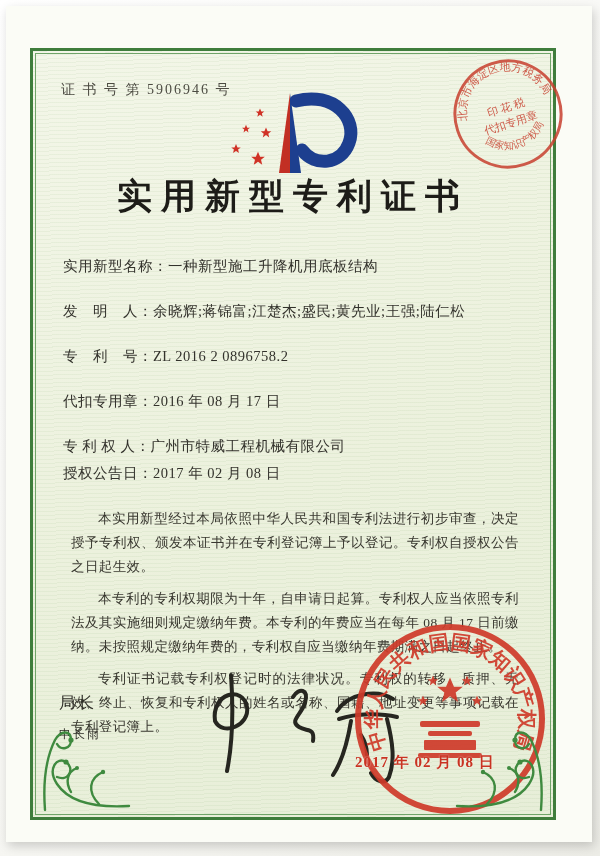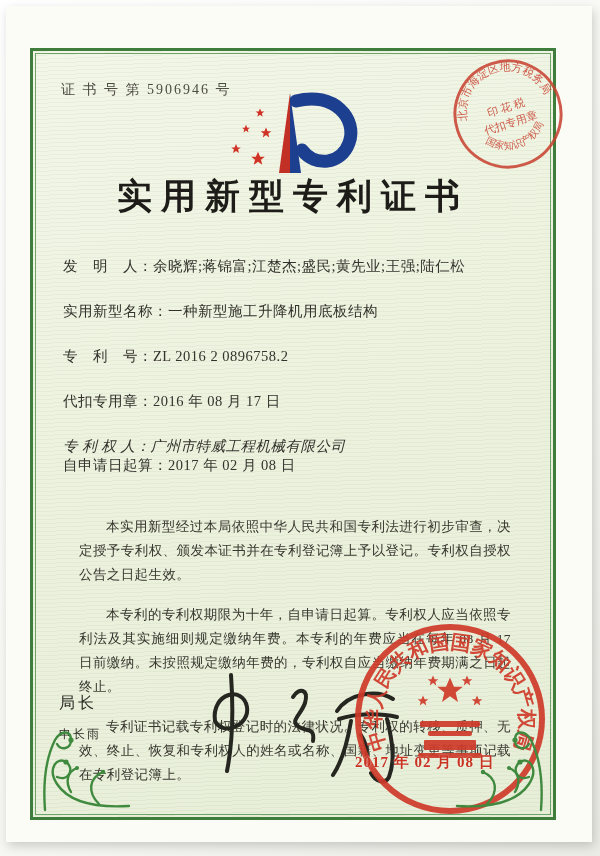--- a/index.html
+++ b/index.html
@@ -28,24 +28,24 @@
     font-size:14px;letter-spacing:2px;color:#4c4b42;text-align:right;
   }
   .logo{position:absolute;left:0;right:0;margin:0 auto;top:36px;width:150px;height:92px;}
   .tax-stamp{position:absolute;top:2px;right:-16px;width:122px;height:122px;transform:rotate(-18deg);opacity:.85;}
   .title{
     position:absolute;left:0;right:0;top:122px;text-align:center;
     font-size:35px;font-weight:bold;letter-spacing:9px;color:#1d1c18;
   }
   .fields{position:absolute;left:30px;right:30px;top:206px;color:#33322c;}
   .field-row{font-size:14.5px;line-height:19px;margin-bottom:26px;letter-spacing:.5px;}
-  .field-row.tight{margin-bottom:0;font-style:italic;}
+  .field-row.tight{margin-bottom:8px;}
   .paragraphs{position:absolute;left:30px;right:26px;top:448px;color:#38372f;}
   .paragraphs p{
-    margin:16px;font-size:13.5px;line-height:24px;text-align:justify;text-indent:2em;
+    margin:8px;font-size:13.5px;line-height:24px;text-align:justify;text-indent:2em;
     letter-spacing:.4px;
   }
   .sign-block{position:absolute;left:26px;top:642px;color:#2c2b25;}
   .sign-title{font-size:16px;letter-spacing:3px;margin-bottom:12px;}
   .sign-name{font-size:12px;letter-spacing:2px;}
   .signature{position:absolute;left:148px;top:612px;width:240px;height:130px;}
   .seal-wrap{position:absolute;left:318px;top:568px;width:198px;height:200px;}
   .seal{position:absolute;inset:0;opacity:.92;}
   .seal-date{
     position:absolute;left:4px;top:134px;
@@ -96,26 +96,26 @@
       <text font-size="10" fill="#c8402f">
         <textPath href="#taxBottom" startOffset="50%" text-anchor="middle">国家知识产权局</textPath>
       </text>
       <text x="61" y="58" font-size="11" fill="#c8402f" text-anchor="middle">印 花 税</text>
       <text x="61" y="74" font-size="11" fill="#c8402f" text-anchor="middle">代扣专用章</text>
     </svg>
 
     <div class="title">实用新型专利证书</div>
 
     <div class="fields">
+      <div class="field-row"><span>实用新型名称：</span><span>一种新型施工升降机用底板结构</span></div>
       <div class="field-row"><span>发　明　人：</span><span>余晓辉;蒋锦富;江楚杰;盛民;黄先业;王强;陆仁松</span></div>
-      <div class="field-row"><span>实用新型名称：</span><span>一种新型施工升降机用底板结构</span></div>
       <div class="field-row"><span>专　利　号：</span><span>ZL 2016 2 0896758.2</span></div>
       <div class="field-row"><span>代扣专用章：</span><span>2016 年 08 月 17 日</span></div>
       <div class="field-row tight"><span>专 利 权 人：</span><span>广州市特威工程机械有限公司</span></div>
-      <div class="field-row"><span>自申请日起算：</span><span>2017 年 02 月 08 日</span></div>
+      <div class="field-row"><span>授权公告日：</span><span>2017 年 02 月 08 日</span></div>
     </div>
 
     <div class="paragraphs">
       <p>本实用新型经过本局依照中华人民共和国专利法进行初步审查，决定授予专利权、颁发本证书并在专利登记簿上予以登记。专利权自授权公告之日起生效。</p>
       <p>本专利的专利权期限为十年，自申请日起算。专利权人应当依照专利法及其实施细则规定缴纳年费。本专利的年费应当在每年 08 月 17 日前缴纳。未按照规定缴纳年费的，专利权自应当缴纳年费期满之日起终止。</p>
       <p>专利证书记载专利权登记时的法律状况。专利权的转移、质押、无效、终止、恢复和专利权人的姓名或名称、国籍、地址变更等事项记载在专利登记簿上。</p>
     </div>
 
     <div class="sign-block">
       <div class="sign-title">局长</div>

